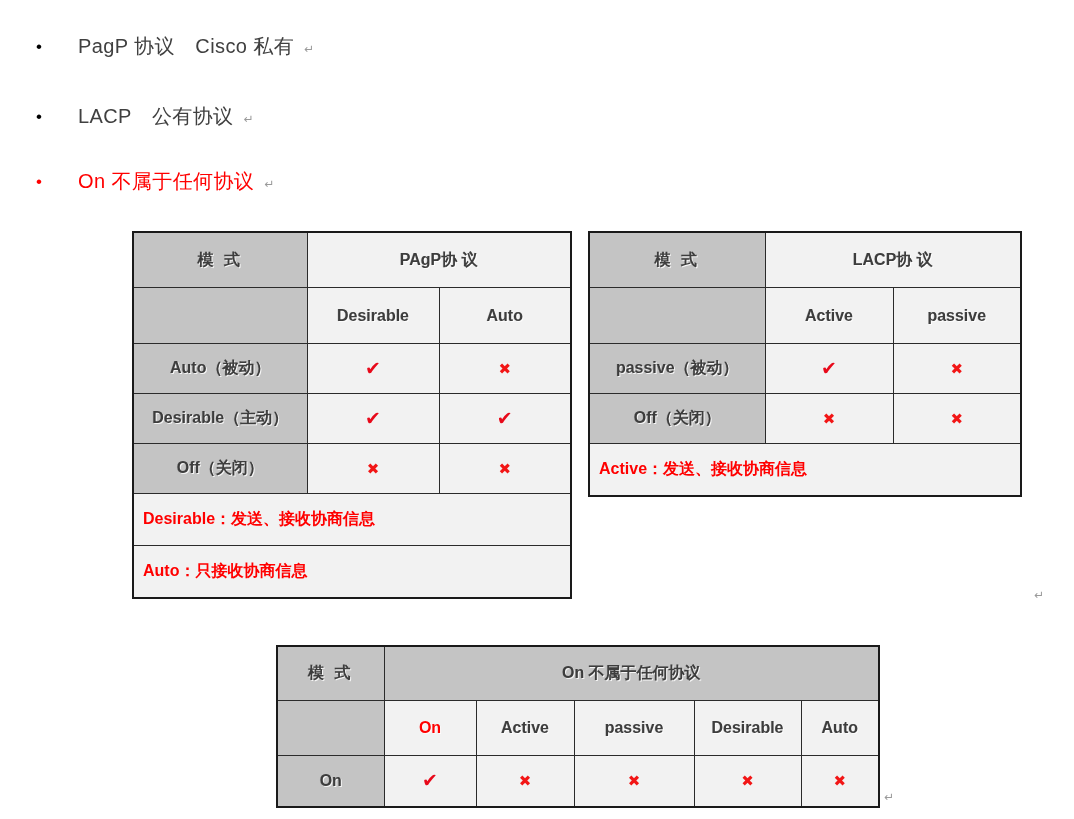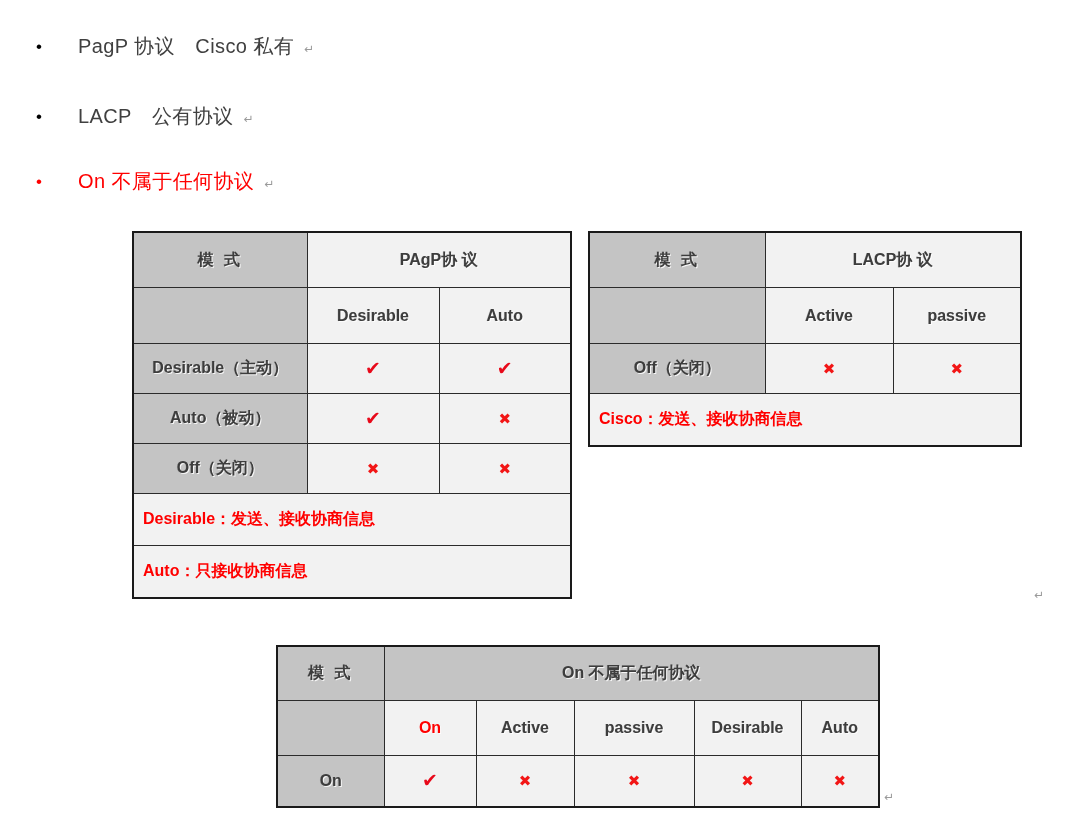--- a/index.html
+++ b/index.html
@@ -153,28 +153,28 @@
     <tr>
       <td class="gray mode-head" style="height:54px">模 式</td>
       <td class="light proto-head" colspan="2">PAgP协 议</td>
     </tr>
     <tr>
       <td class="gray" style="height:55px"></td>
       <td class="light colhead">Desirable</td>
       <td class="light colhead">Auto</td>
     </tr>
     <tr>
+      <td class="gray rowlabel" style="height:49px">Auto（被动）</td>
+      <td class="light"><span class="mark-check">✔</span></td>
+      <td class="light"><span class="mark-cross">✖</span></td>
+    </tr>
+    <tr>
       <td class="gray rowlabel" style="height:49px">Desirable（主动）</td>
       <td class="light"><span class="mark-check">✔</span></td>
       <td class="light"><span class="mark-check">✔</span></td>
-    </tr>
-    <tr>
-      <td class="gray rowlabel" style="height:49px">Auto（被动）</td>
-      <td class="light"><span class="mark-check">✔</span></td>
-      <td class="light"><span class="mark-cross">✖</span></td>
     </tr>
     <tr>
       <td class="gray rowlabel" style="height:49px">Off（关闭）</td>
       <td class="light"><span class="mark-cross">✖</span></td>
       <td class="light"><span class="mark-cross">✖</span></td>
     </tr>
     <tr>
       <td class="light note" colspan="3" style="height:51px">Desirable：发送、接收协商信息</td>
     </tr>
     <tr>
@@ -193,26 +193,31 @@
     <tr>
       <td class="gray mode-head" style="height:54px">模 式</td>
       <td class="light proto-head" colspan="2">LACP协 议</td>
     </tr>
     <tr>
       <td class="gray" style="height:55px"></td>
       <td class="light colhead">Active</td>
       <td class="light colhead">passive</td>
     </tr>
     <tr>
+      <td class="gray rowlabel" style="height:49px">passive（被动）</td>
+      <td class="light"><span class="mark-check">✔</span></td>
+      <td class="light"><span class="mark-cross">✖</span></td>
+    </tr>
+    <tr>
       <td class="gray rowlabel" style="height:49px">Off（关闭）</td>
       <td class="light"><span class="mark-cross">✖</span></td>
       <td class="light"><span class="mark-cross">✖</span></td>
     </tr>
     <tr>
-      <td class="light note" colspan="3" style="height:51px">Cisco：发送、接收协商信息</td>
+      <td class="light note" colspan="3" style="height:51px">Active：发送、接收协商信息</td>
     </tr>
   </tbody>
 </table>
 
 <table class="wtable" id="table-on">
   <colgroup>
     <col style="width:107px">
       <col style="width:92px">
       <col style="width:98px">
     <col style="width:120px">

